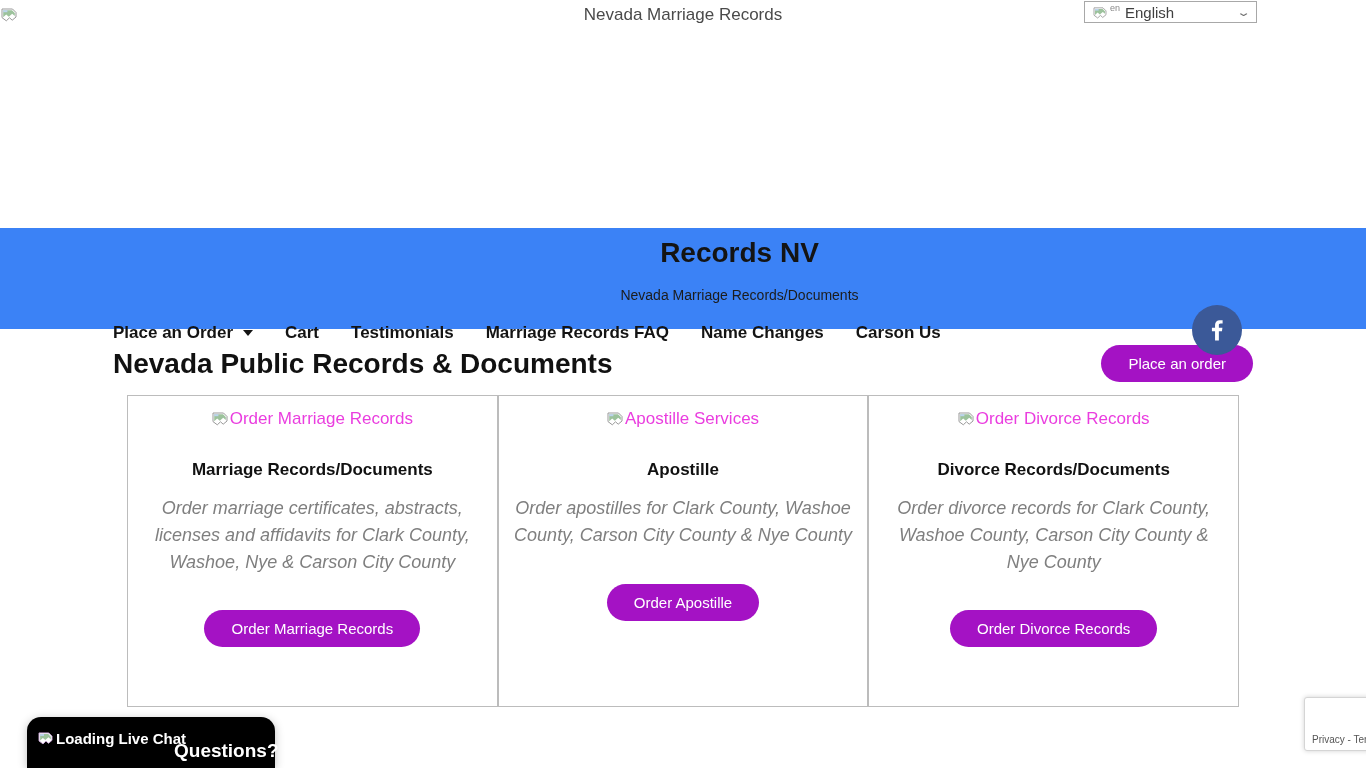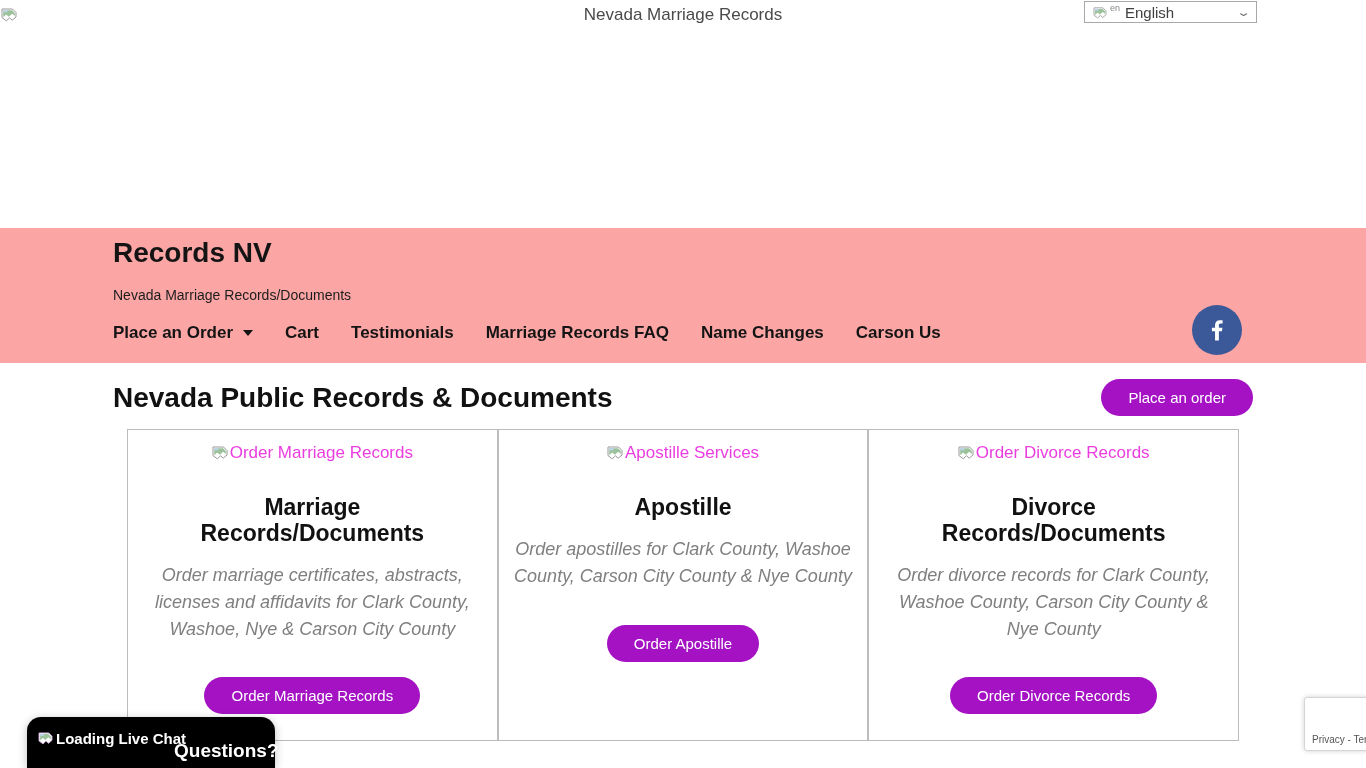--- a/index.html
+++ b/index.html
@@ -12,21 +12,21 @@
   .top-page-title { text-align:center; padding-top:5px; font-size:17px; color:#4a4a4a; }
   .broken-img-topleft { position:absolute; left:1px; top:5px; }
   .lang-box { position:absolute; top:1px; right:109px; width:173px; height:22px;
               border:1px solid #a8a8a8; background:#fff; display:flex; align-items:center;
               padding:0 8px; gap:3px; cursor:pointer; }
   .lang-alt { font-size:9px; color:#8a8a8a; margin-top:-8px; }
   .lang-label { font-size:15px; color:#404040; margin-left:2px; }
   .lang-chev { margin-left:auto; color:#707070; font-size:11px; transform:scaleX(1.6); }
 
   
-  .band { position:relative; height:135px; background:#fca5a5; padding-left:113px; }
+  .band { position:relative; height:101px; background:#3b82f6; padding-left:113px;text-align:center; }
   .site-title { font-size:28px; font-weight:bold; color:#141414; padding-top:9px; }
   .tagline { font-size:14px; color:#1c1c1c; margin-top:18px; }
   .nav { display:flex; align-items:center; gap:32px; margin-top:20px;
          font-size:17px; font-weight:bold; color:#141414; }
   .nav-item { cursor:pointer; display:flex; align-items:center; gap:10px; }
   .caret-down { width:0; height:0; border-left:5px solid transparent;
                 border-right:5px solid transparent; border-top:6px solid #141414; }
   .fb-circle { position:absolute; right:124px; top:77px; width:50px; height:50px;
                border-radius:50%; background:#3b5998; display:flex; align-items:center;
                justify-content:center; cursor:pointer; }
@@ -38,21 +38,21 @@
   .pill-btn { display:inline-block; background:#a412c4; color:#fff; font-size:15px;
               border:none; border-radius:19px; padding:10px 27px; cursor:pointer;
               font-family:inherit; }
 
   
   .cards { display:flex; margin:13px 127px 0; }
   .card { flex:1; border:1px solid #bcbcbc; height:312px; background:#fff;
           text-align:center; }
   .img-link { display:inline-flex; align-items:center; gap:2px; margin-top:13px;
               color:#ea3ddf; font-size:17px; cursor:pointer; text-decoration:none; }
-  .card-title { font-size:23px; font-weight:bold; color:#111; width:262px;
+  .card-title { font-size:17px; font-weight:bold; color:#111; width:262px;
                 margin:30px auto 0; line-height:1.14; }
   .card-desc { font-size:18px; color:#7f7f7f; max-width:345px; margin:16px auto 0;
                line-height:1.5;font-style:italic; }
   .card .pill-btn { margin-top:34px; }
   .card:nth-child(2) .pill-btn { margin-top:35px; }
 
   
   .chat { position:absolute; left:27px; top:717px; width:248px; height:51px;
           background:#000000; border-radius:14px 14px 0 0; z-index:6;
           box-shadow:0 2px 10px rgba(0,0,0,.25); cursor:pointer; }

